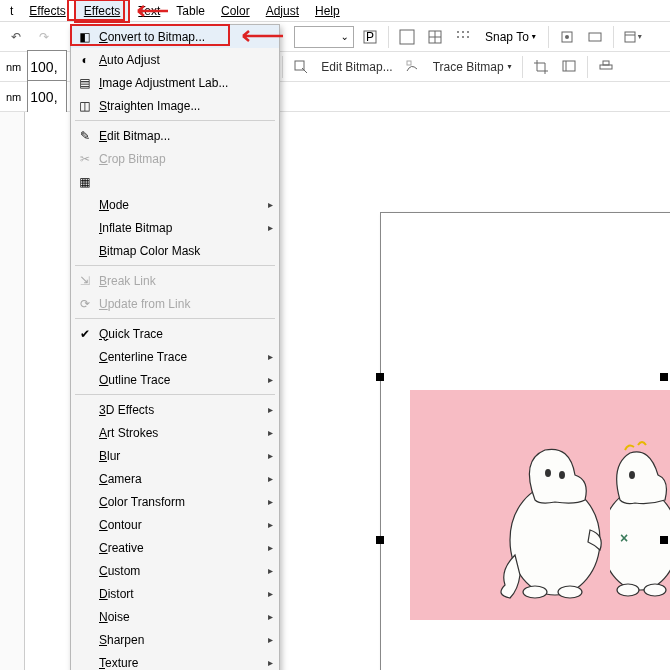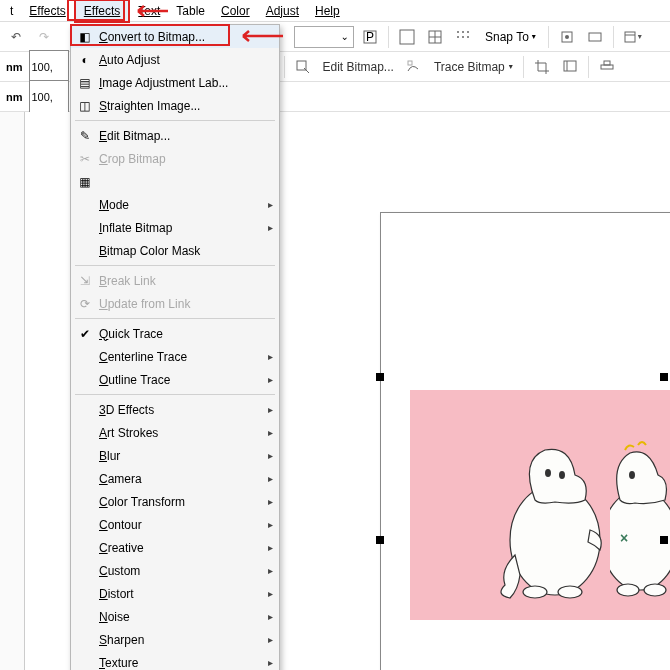--- a/index.html
+++ b/index.html
@@ -20,22 +20,22 @@
 #redbox1 { left: 67px; top: -1px; width: 58px; height: 22px; }
 #redbox2 { left: 70px; top: 24px; width: 160px; height: 22px; }
 .dropdown { position: absolute; left: 70px; top: 24px; width: 210px; background: #f5f5f5; border: 1px solid #b8b8b8; box-shadow: 2px 3px 6px rgba(0,0,0,.25); }
 .dropdown .row { display: flex; align-items: center; height: 23px; padding: 0 6px 0 4px; cursor: default; }
 .dropdown .row.sel { background: #e6eff8; }
 .dropdown .row.disabled { color: #a9a9a9; }
 .dropdown .ico { width: 20px; display:inline-flex; justify-content:center; font-size:12px;}
 .dropdown .lbl { flex: 1; padding-left: 4px; }
 .dropdown .arr { font-size: 10px; color: #444; }
 .dropdown .divider { height: 1px; background: #d0d0d0; margin: 3px 4px; }
-.mminput { width: 40px; height: 34px; border:1px solid #888; padding:1px 2px; font-size:11px;}
-.mmlabel { font-size:11px; padding:0 2px;font-weight:bold;}
+.mminput { width: 40px; height: 34px; border:1px solid #888; padding:1px 2px; font-size:14px;}
+.mmlabel { font-size:11px; padding:0 2px;}
 .ruler { height: 20px; background: #fafafa; border-bottom:1px solid #ccc; position:relative; font-size:9px; color:#666;}
 .ruler .tick { position:absolute; top:3px; }
 .canvas { position:absolute; left:25px; top:112px; right:0; bottom:0; background:#fff;}
 .vruler { position:absolute; left:0; top:112px; width:25px; bottom:0; background:#fafafa; border-right:1px solid #ccc;}
 .pinkimg { position:absolute; left:410px; top:390px; width:260px; height:230px; background:#f7bcc4;}
 .handle { position:absolute; width:8px; height:8px; background:#000;}
 .xmark { position:absolute; color:#3a7a5a; font-size:14px; font-weight:bold;}
 .character { position:absolute; }
 .char-body { fill:#fdfdfb; stroke:#333; stroke-width:1.2; }
 .tbtn svg { width:16px; height:16px; }

